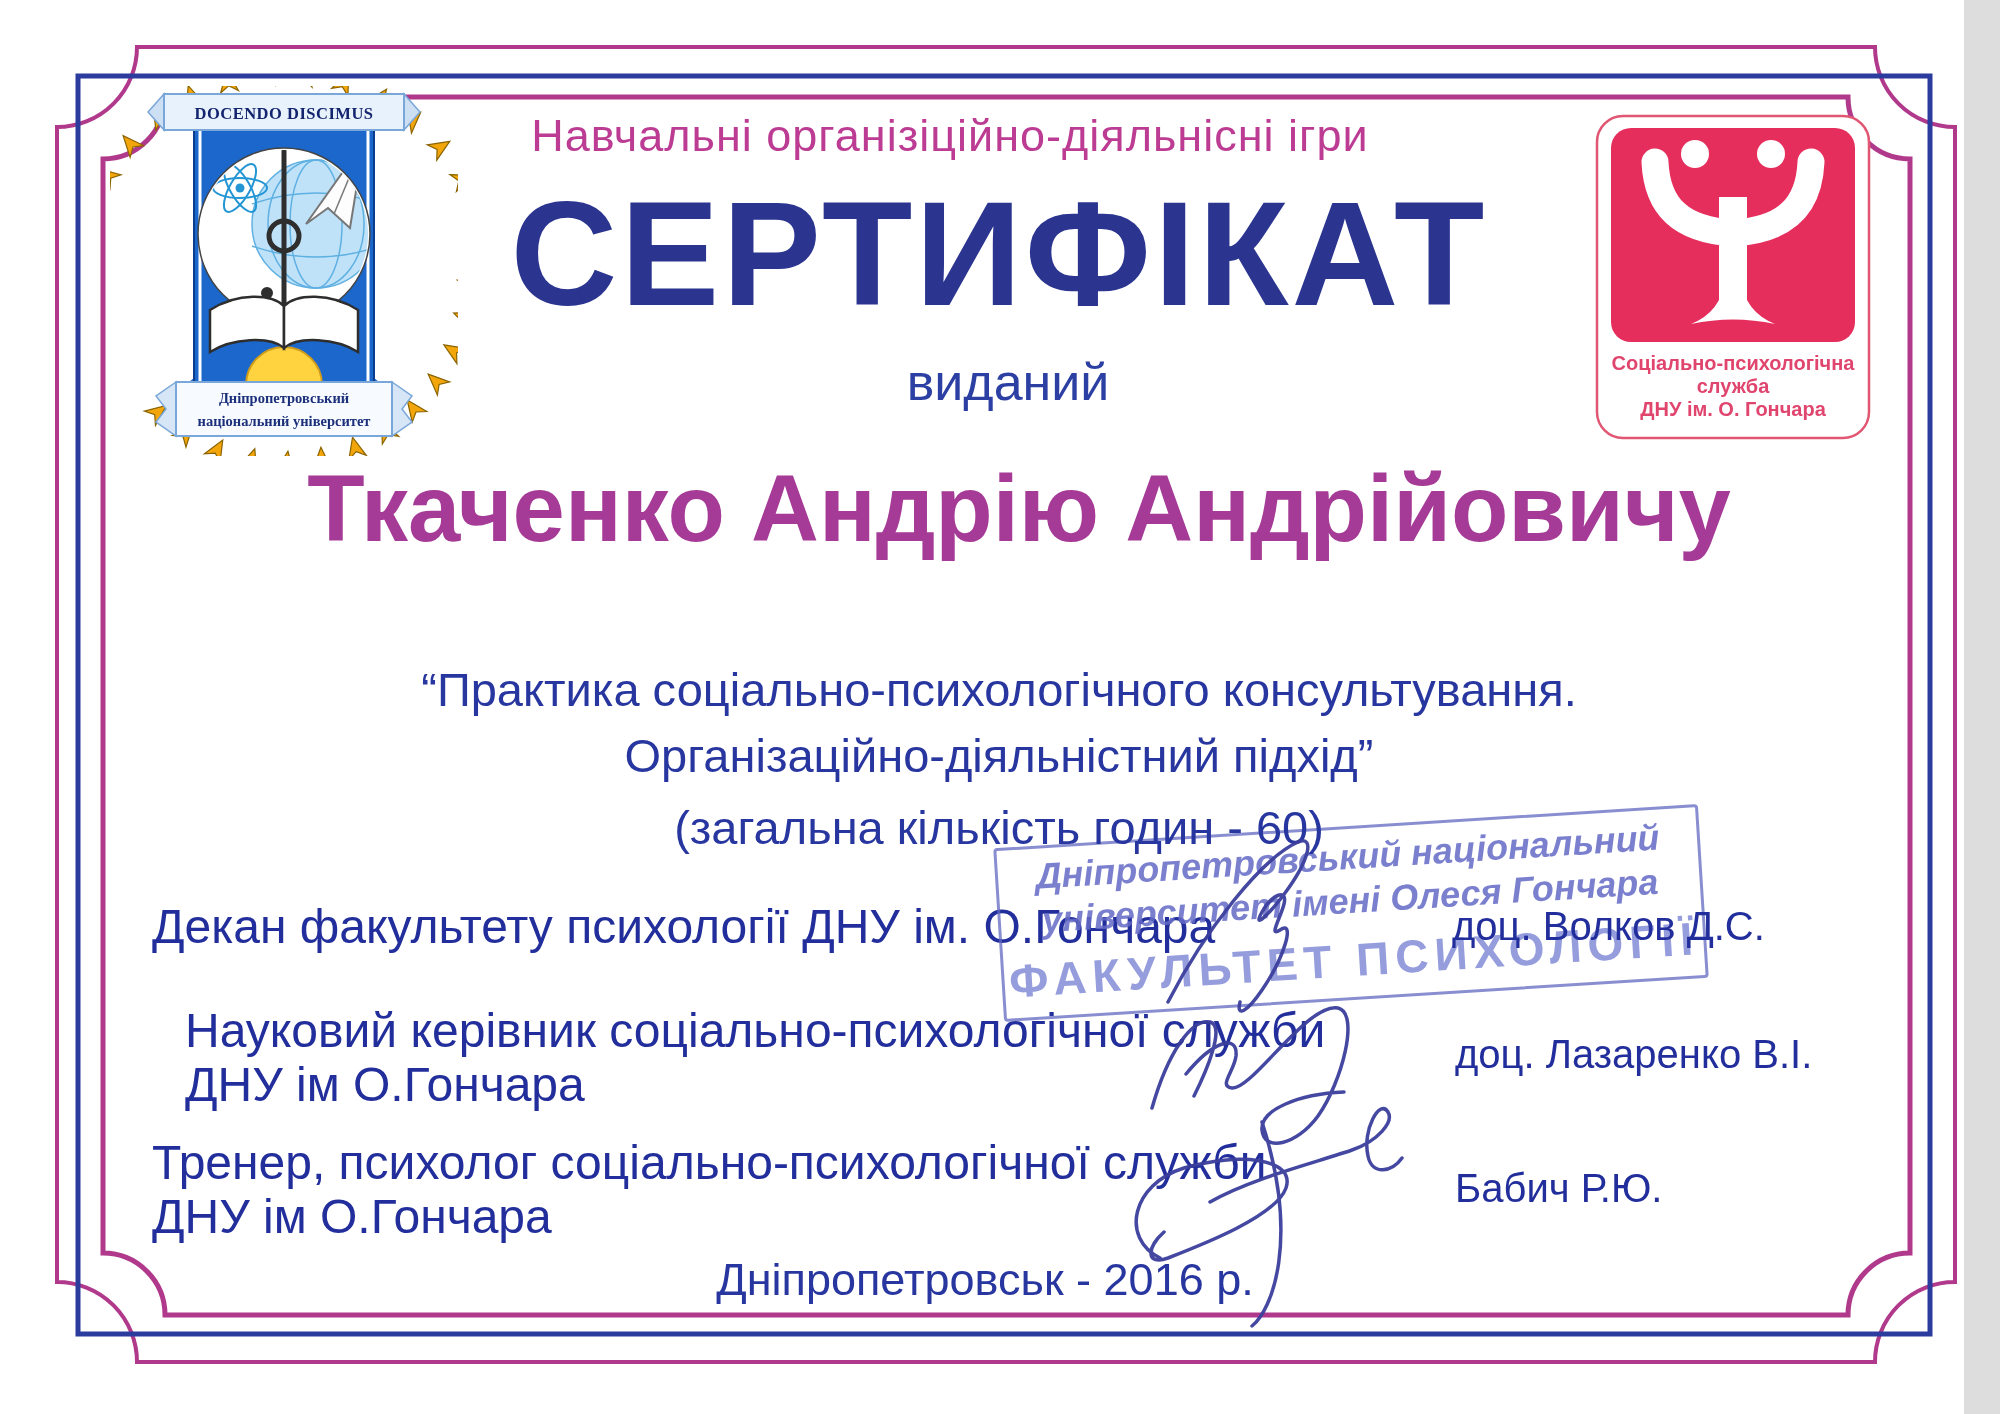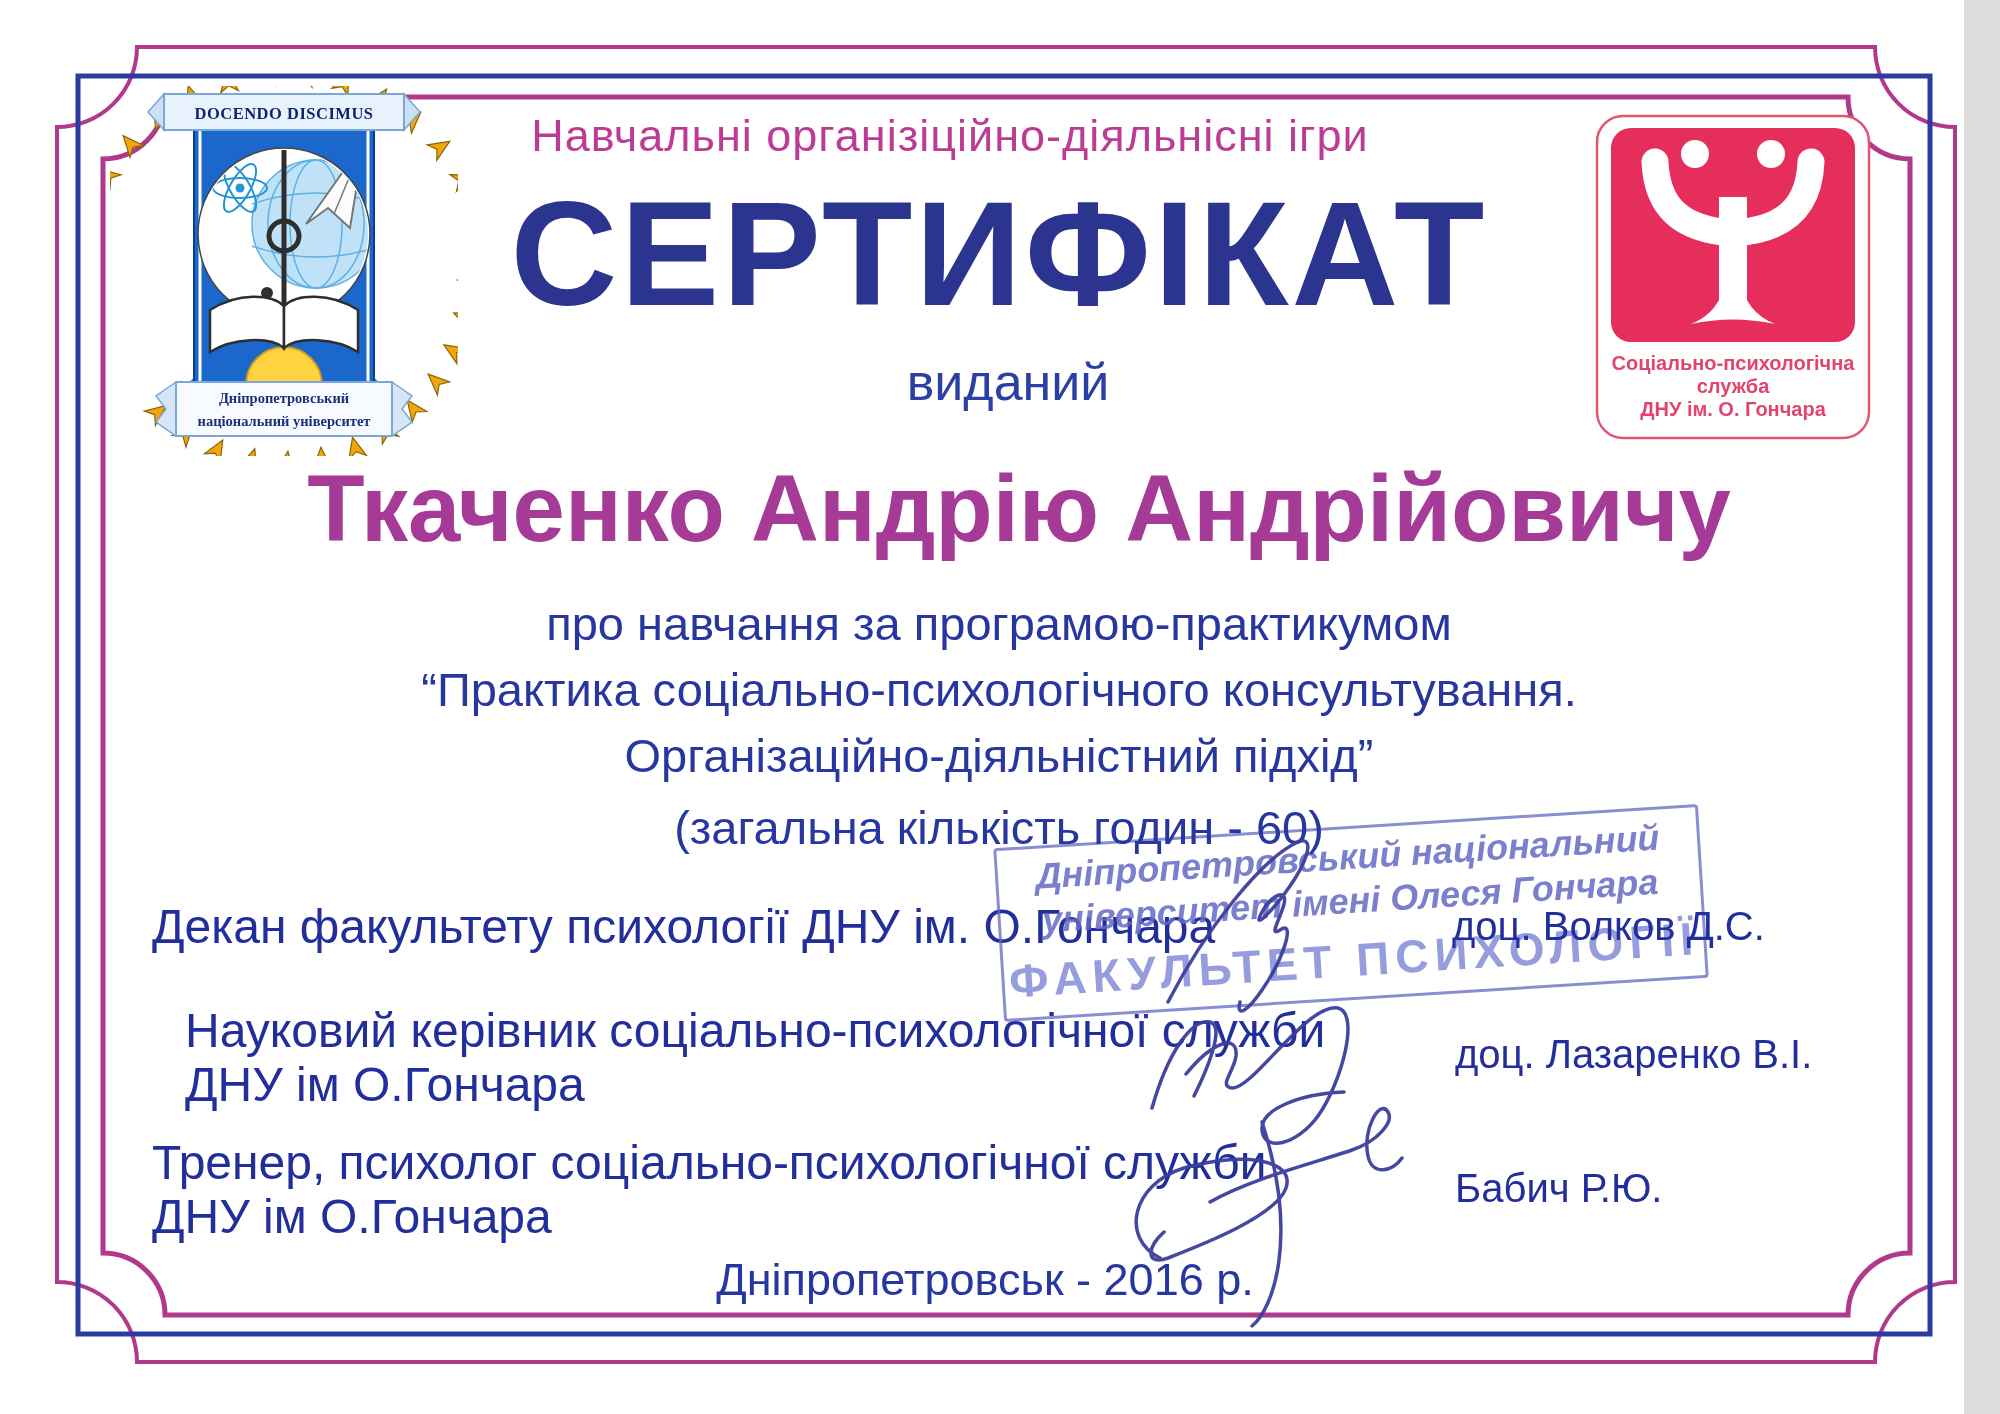--- a/index.html
+++ b/index.html
@@ -166,21 +166,20 @@
       <div>служба</div>
       <div>ДНУ ім. О. Гончара</div>
     </div>
   </div>
 
   <div class="abs subtitle">Навчальні організіційно-діяльнісні ігри</div>
   <div class="abs ctr title">СЕРТИФІКАТ</div>
   <div class="abs ctr issued">виданий</div>
   <div class="abs ctr recipient">Ткаченко Андрію Андрійовичу</div>
 
-  <div class="abs ctr bodyline b1">про навчання за програмою-практикумом</div>
   <div class="abs ctr bodyline b3">Організаційно-діяльністний підхід”</div>
   <div class="abs ctr bodyline b2">“Практика соціально-психологічного консультування.</div>
   <div class="abs ctr bodyline b4">(загальна кількість годин - 60)</div>
 
   <div class="abs stamp">
     <div class="stampL12">Дніпропетровський національний</div>
     <div class="stampL12">університет імені Олеся Гончара</div>
     <div class="stampL3">ФАКУЛЬТЕТ ПСИХОЛОГІЇ</div>
   </div>
 

